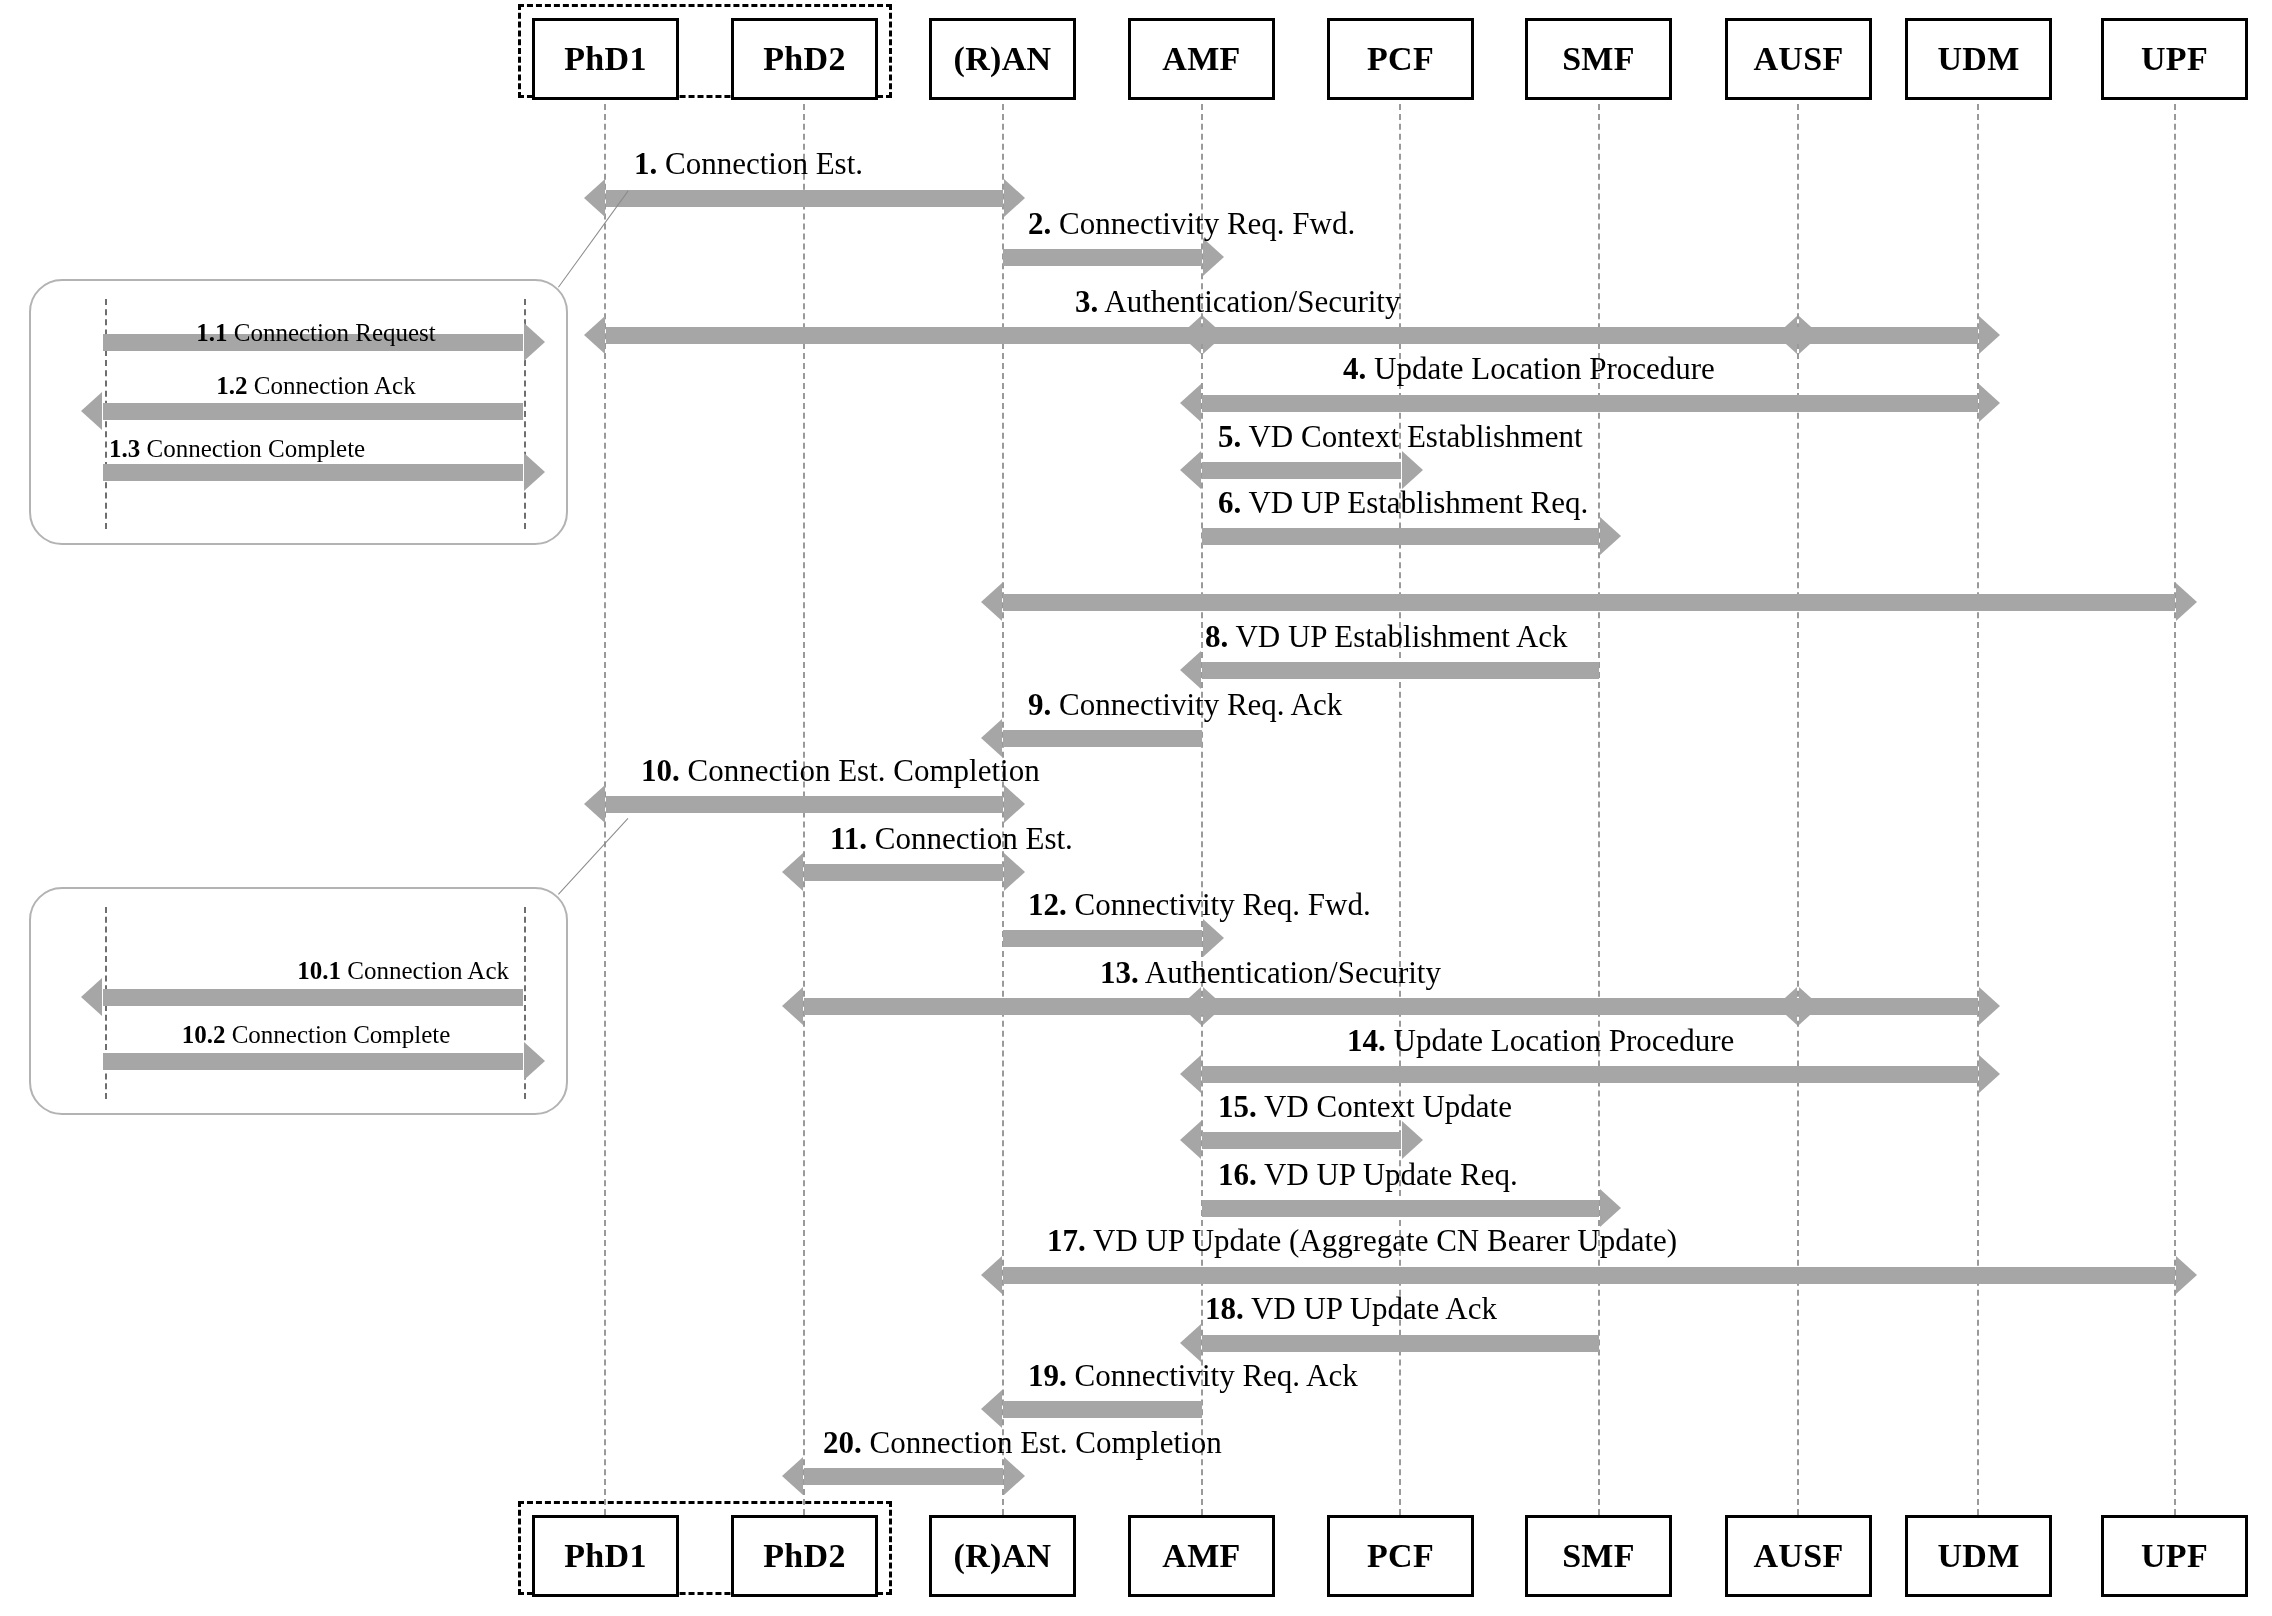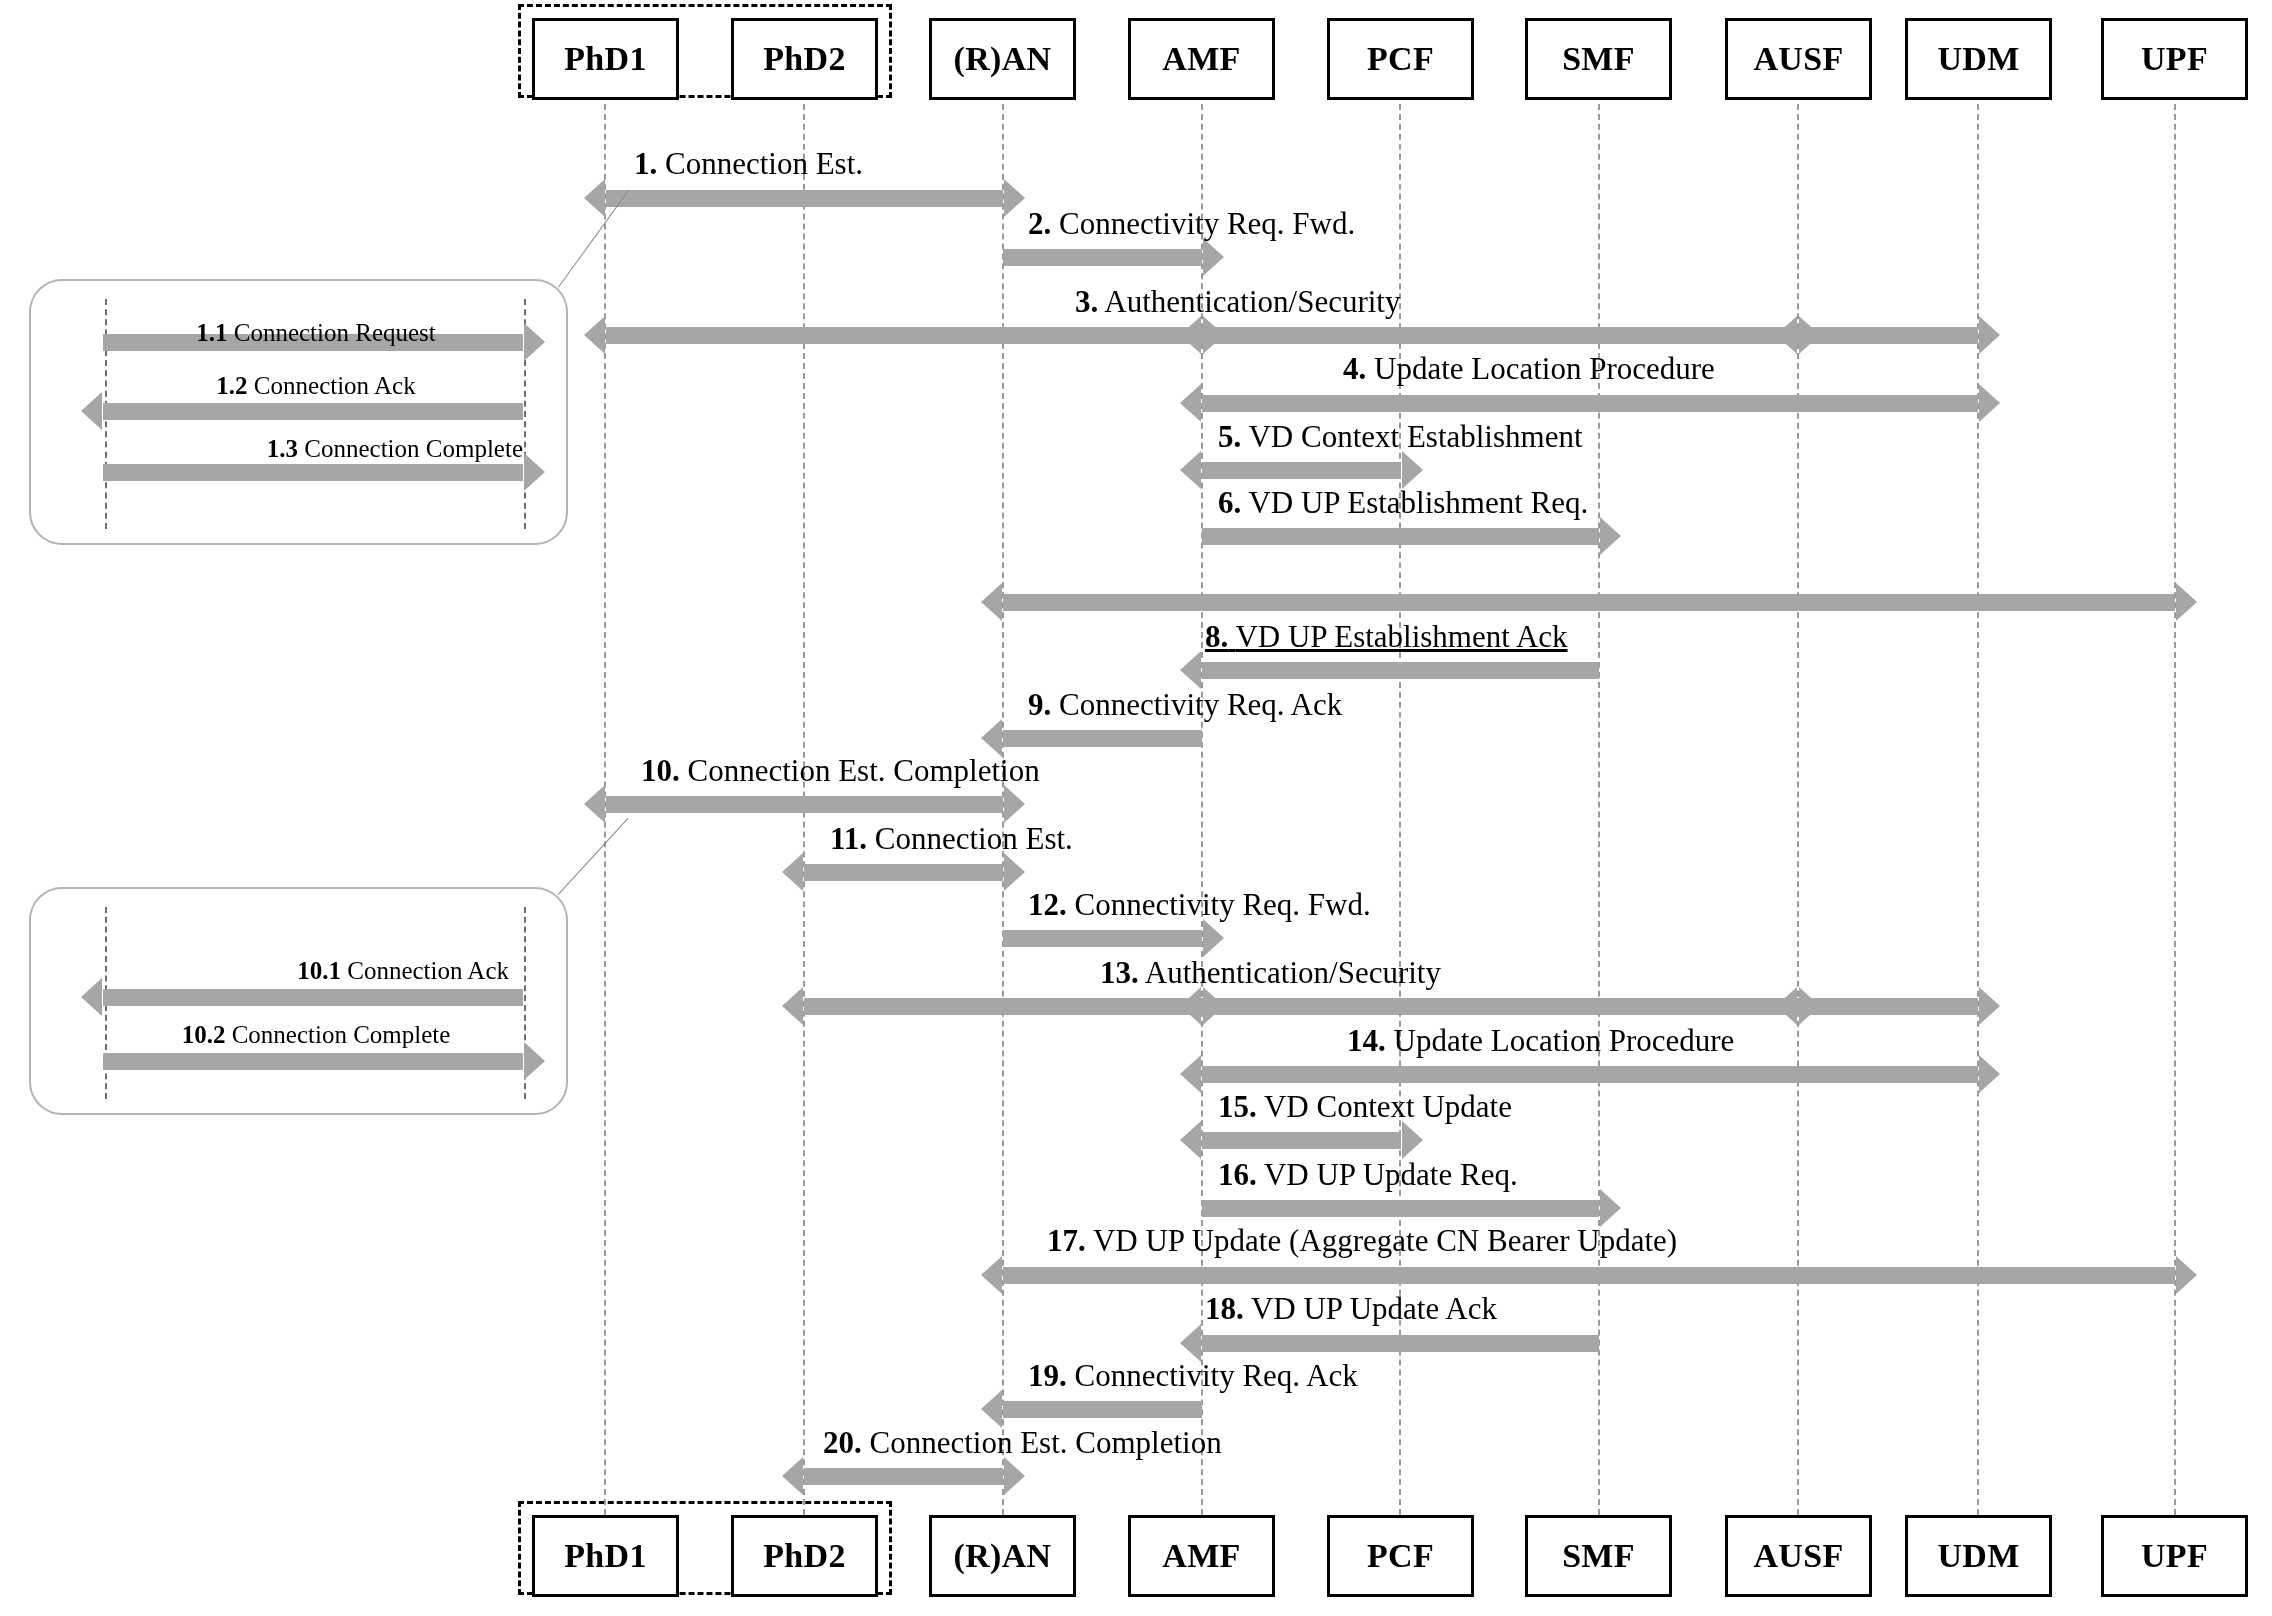--- a/index.html
+++ b/index.html
@@ -205,21 +205,21 @@
     <div class="msg-label" style="left: 1218px; top: 487px;"><span class="num">6.</span> <span>VD UP Establishment Req.</span></div>
     <div class="msg" style="left: 1003px; top: 594px; width: 1172px;">
       <div class="bar"></div>
       <div class="head right"></div>
       <div class="head left"></div>
     </div>
     <div class="msg" style="left: 1202px; top: 662px; width: 397px;">
       <div class="bar"></div>
       <div class="head left"></div>
     </div>
-    <div class="msg-label" style="left: 1205px; top: 621px; text-decoration: underline;"><span class="num">8.</span> <span>VD UP Establishment Ack</span></div>
+    <div class="msg-label" style="left: 1205px; top: 621px;"><span class="num">8.</span> <span>VD UP Establishment Ack</span></div>
     <div class="msg" style="left: 1003px; top: 730px; width: 199px;">
       <div class="bar"></div>
       <div class="head left"></div>
     </div>
     <div class="msg-label" style="left: 1028px; top: 689px;"><span class="num">9.</span> <span>Connectivity Req. Ack</span></div>
     <div class="msg" style="left: 606px; top: 796px; width: 397px;">
       <div class="bar"></div>
       <div class="head right"></div>
       <div class="head left"></div>
     </div>
@@ -301,21 +301,21 @@
     <div class="callout-label" style="left: 109px; top: 306px; width: 414px; text-align: center; white-space: nowrap; margin-top: 14px;"><span class="num">1.1</span> <span>Connection Request</span></div>
     <div class="msg" style="left: 103px; top: 403px; width: 420px;">
       <div class="bar"></div>
       <div class="head left"></div>
     </div>
     <div class="callout-label" style="left: 109px; top: 373px; width: 414px; text-align: center; white-space: nowrap;"><span class="num">1.2</span> <span>Connection Ack</span></div>
     <div class="msg" style="left: 103px; top: 464px; width: 420px;">
       <div class="bar"></div>
       <div class="head right"></div>
     </div>
-    <div class="callout-label" style="left: 109px; top: 436px; width: 414px; text-align: right; white-space: nowrap;"><span class="num">1.3</span> <span>Connection Complete</span></div>
+    <div class="callout-label" style="left: 109px; top: 436px; width: 414px; text-align: left; white-space: nowrap;"><span class="num">1.3</span> <span>Connection Complete</span></div>
     <div class="leader" style="left: 558px; top: 287px; width: 119px; transform: rotate(-54.1073deg);"></div>
     <div class="callout" style="left: 29px; top: 887px; width: 539px; height: 228px;">
       <div class="cl" style="left: 74px;"></div>
       <div class="cl" style="left: 493px;"></div>
     </div>
     <div class="msg" style="left: 103px; top: 989px; width: 420px;">
       <div class="bar"></div>
       <div class="head left"></div>
     </div>
     <div class="callout-label" style="left: 95px; top: 958px; width: 414px; text-align: right; white-space: nowrap;"><span class="num">10.1</span> <span>Connection Ack</span></div>

